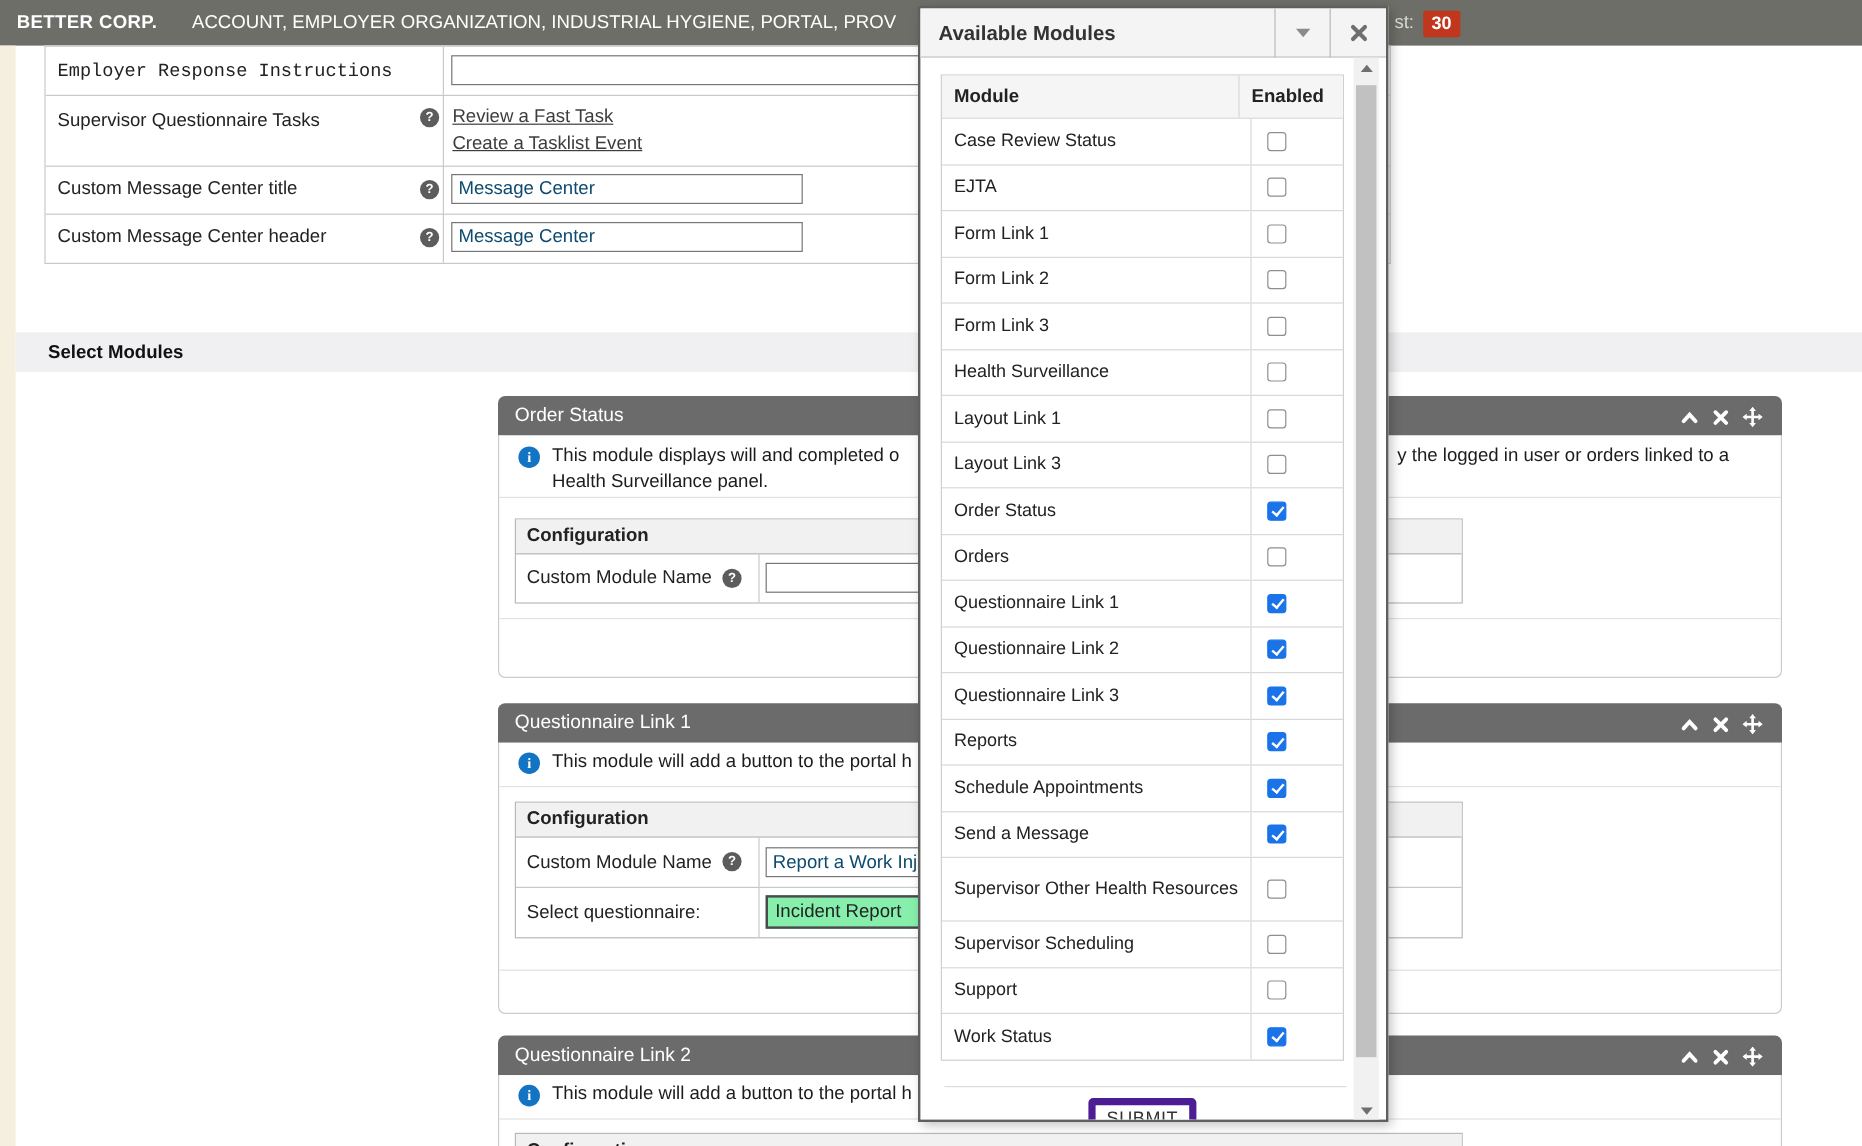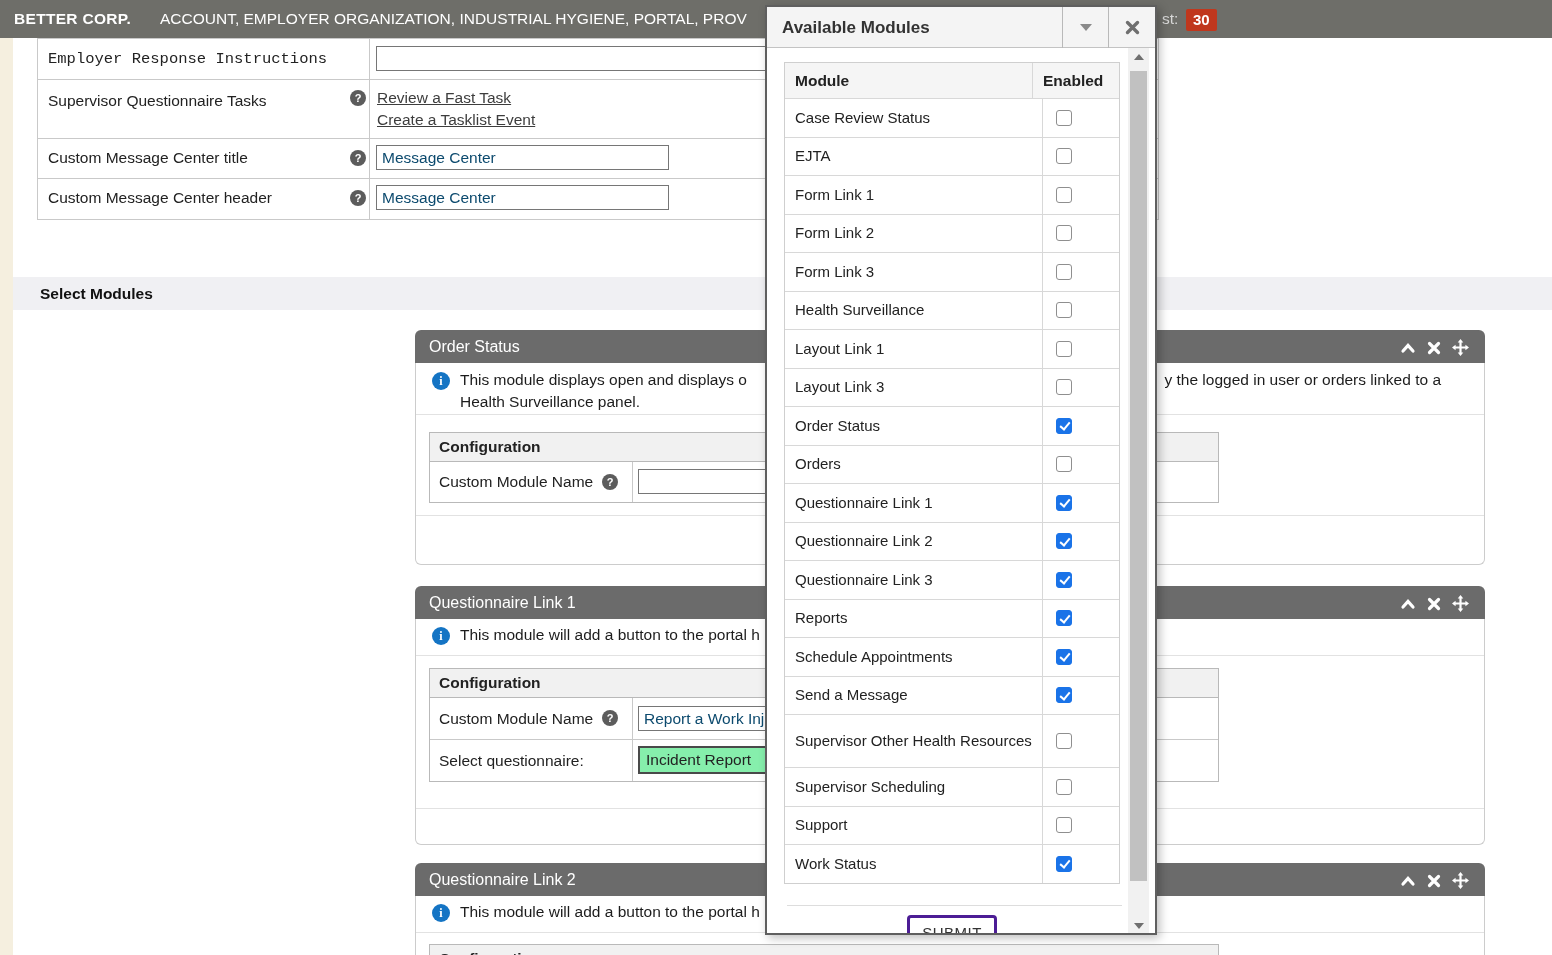--- a/index.html
+++ b/index.html
@@ -73,21 +73,21 @@
   .mrow{display:flex;height:37.5px;border-top:1px solid #d8d8d8;font-size:15px;}
   .mrow.tall{height:52px;}
   .mcell-label{flex:1;display:flex;align-items:center;padding:0 8px 0 10px;line-height:18px;}
   .mcell-check{width:76px;border-left:1px solid #d8d8d8;display:flex;align-items:center;}
   .cb{width:16px;height:16px;margin-left:13px;border:1.5px solid #8f8f8f;border-radius:3px;background:#fff;
       box-sizing:border-box;position:relative;}
   .cb.checked{background:#1a73e8;border-color:#1a73e8;}
   .cb.checked::after{content:"";position:absolute;left:4.5px;top:1.5px;width:4px;height:8px;
       border:solid #fff;border-width:0 2px 2px 0;transform:rotate(40deg);}
   #dlg-divider{position:absolute;left:20px;top:898px;width:335px;height:1px;background:#ddd;}
-  #submit-btn{position:absolute;left:140px;top:908px;width:90px;height:35px;background:#fff;border:3px solid #4c1d95;
+  #submit-btn{position:absolute;left:140px;top:908px;width:90px;height:35px;background:#fff;border:6px solid #4c1d95;
       border-radius:4px;font-family:"Liberation Sans",sans-serif;font-size:15px;color:#333;letter-spacing:.5px;}
 
   
   #sb-track{position:absolute;left:361px;top:41px;width:21px;height:887px;background:#f1f1f1;}
   .sb-btn{position:absolute;left:0;width:21px;height:18px;display:flex;align-items:center;justify-content:center;}
   .tri-up-s{width:0;height:0;border-left:5px solid transparent;border-right:5px solid transparent;border-bottom:6px solid #6f6f6f;}
   .tri-down-s{width:0;height:0;border-left:5px solid transparent;border-right:5px solid transparent;border-top:6px solid #6f6f6f;}
   #sb-thumb{position:absolute;left:2px;top:23px;width:17px;height:810px;background:#c1c1c1;}
 </style>
 </head>
@@ -147,21 +147,21 @@
             <path d="M2.5 2.5 L11.5 11.5 M11.5 2.5 L2.5 11.5" stroke="#fff" stroke-width="3.2" stroke-linecap="round"></path>
           </svg>
         <svg width="17" height="17">
             <path d="M8.5 2 L8.5 15 M2 8.5 L15 8.5" stroke="#fff" stroke-width="2.2"></path>
             <path d="M8.5 0 L5.7 3.6 L11.3 3.6 Z M8.5 17 L5.7 13.4 L11.3 13.4 Z M0 8.5 L3.6 5.7 L3.6 11.3 Z M17 8.5 L13.4 5.7 L13.4 11.3 Z" fill="#fff"></path>
           </svg>
       </span>
     </div>
     <div class="pbody" style="height:202px;">
       <span class="info-i" style="left:16px;top:9px;">i</span>
-      <span class="ptext" style="left:44px;top:8px;">This module displays open and displays o</span>
+      <span class="ptext" style="left:44px;top:8px;">This module displays will and completed o</span>
       <span class="ptext" style="right:43px;top:8px;">y the logged in user or orders linked to a</span>
       <span class="ptext" style="left:44px;top:30px;">Health Surveillance panel.</span>
       <div class="pdivider" style="top:51px;"></div>
 
       <div class="cfg" style="left:13px;top:69px;width:790px;">
         <div class="cfg-head">Configuration</div>
         <div class="cfg-row last">
           <span class="cl">Custom Module Name</span>
           <span class="help" style="position:absolute;left:172px;top:12px;">?</span>
           <span class="csep"></span>

